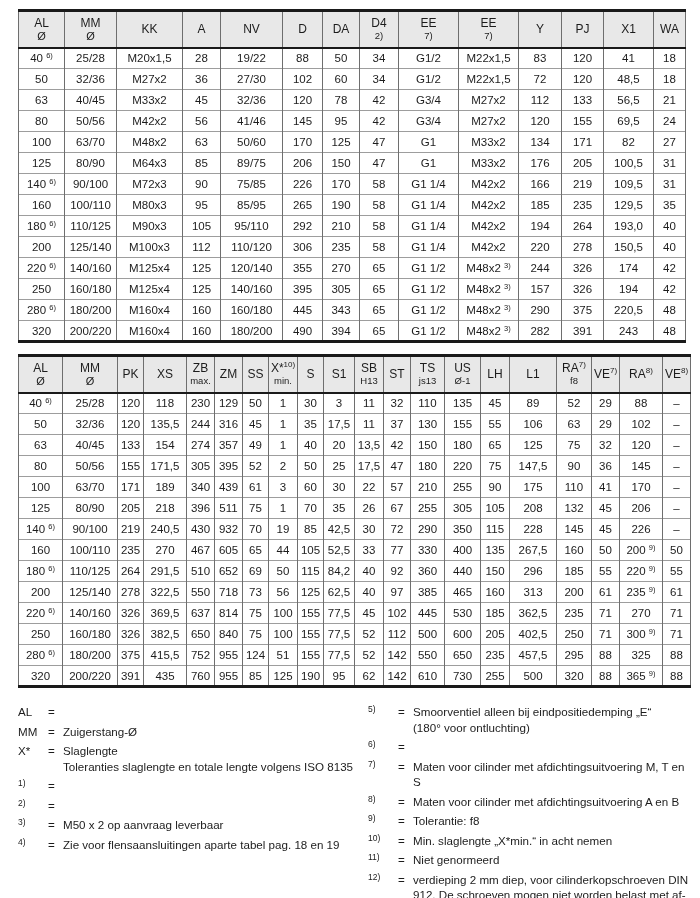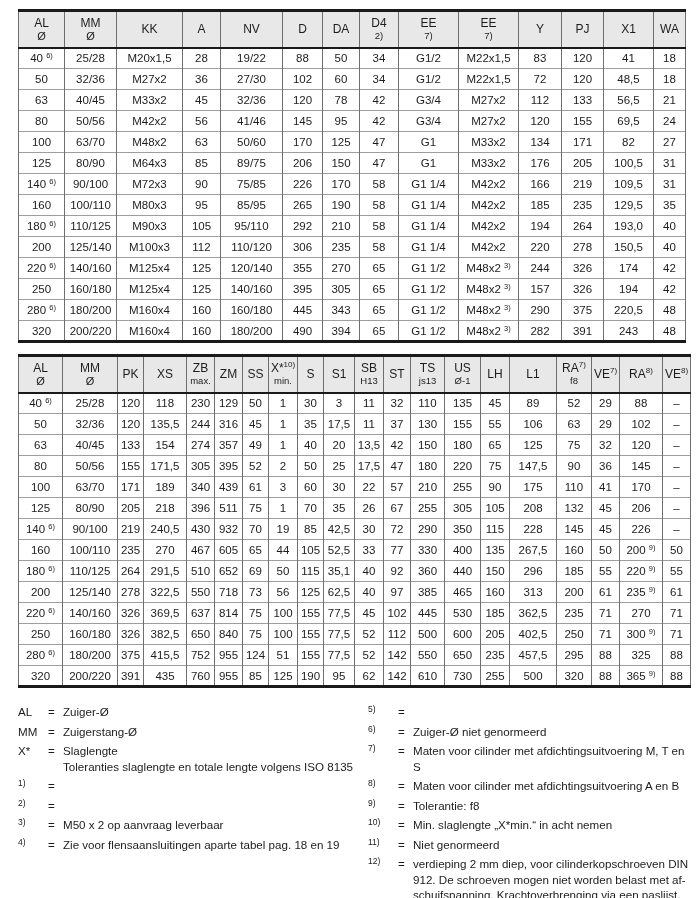--- a/index.html
+++ b/index.html
@@ -540,21 +540,21 @@
         <tr>
           <td>180 <sup>6)</sup></td>
           <td>110/125</td>
           <td>264</td>
           <td>291,5</td>
           <td>510</td>
           <td>652</td>
           <td>69</td>
           <td>50</td>
           <td>115</td>
-          <td>35,1</td>
+          <td>84,2</td>
           <td>40</td>
           <td>92</td>
           <td>360</td>
           <td>440</td>
           <td>150</td>
           <td>296</td>
           <td>185</td>
           <td>55</td>
           <td>220 <sup>9)</sup></td>
           <td>55</td>
@@ -672,21 +672,20 @@
       </tbody>
   </table>
 
 </div>
 
 <div class="notes">
   <div class="notes-col left">
       <div class="note">
         <span class="note-label">AL</span>
         <span class="note-eq">=</span>
-        <span class="note-text">Zuiger-Ø</span>
       </div>
       <div class="note">
         <span class="note-label">MM</span>
         <span class="note-eq">=</span>
         <span class="note-text">Zuigerstang-Ø</span>
       </div>
       <div class="note">
         <span class="note-label">X*</span>
         <span class="note-eq">=</span>
         <span class="note-text">Slaglengte<br>Toleranties slaglengte en totale lengte volgens ISO 8135</span>
@@ -707,25 +706,25 @@
       <div class="note">
         <span class="note-label supnote">4)</span>
         <span class="note-eq">=</span>
         <span class="note-text">Zie voor flensaansluitingen aparte tabel pag. 18 en 19</span>
       </div>
     </div>
   <div class="notes-col right">
       <div class="note">
         <span class="note-label supnote">5)</span>
         <span class="note-eq">=</span>
+        <span class="note-text">Smoorventiel alleen bij eindpositiedemping „E“<br>(180° voor ontluchting)</span>
       </div>
       <div class="note">
         <span class="note-label supnote">6)</span>
         <span class="note-eq">=</span>
-        <span class="note-text">Zuiger-Ø niet genormeerd</span>
       </div>
       <div class="note">
         <span class="note-label supnote">7)</span>
         <span class="note-eq">=</span>
         <span class="note-text">Maten voor cilinder met afdichtingsuitvoering M, T en S</span>
       </div>
       <div class="note">
         <span class="note-label supnote">8)</span>
         <span class="note-eq">=</span>
         <span class="note-text">Maten voor cilinder met afdichtingsuitvoering A en B</span>

